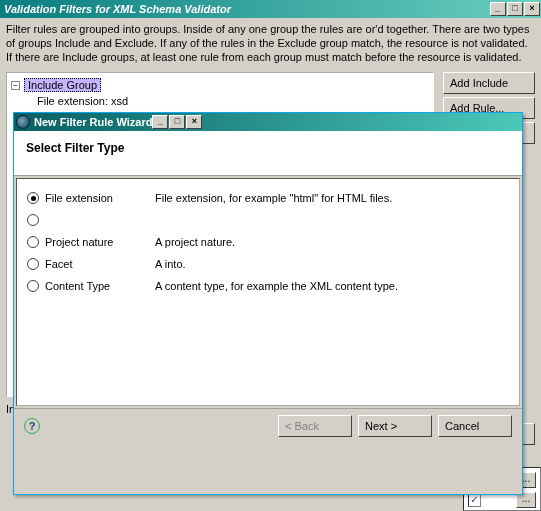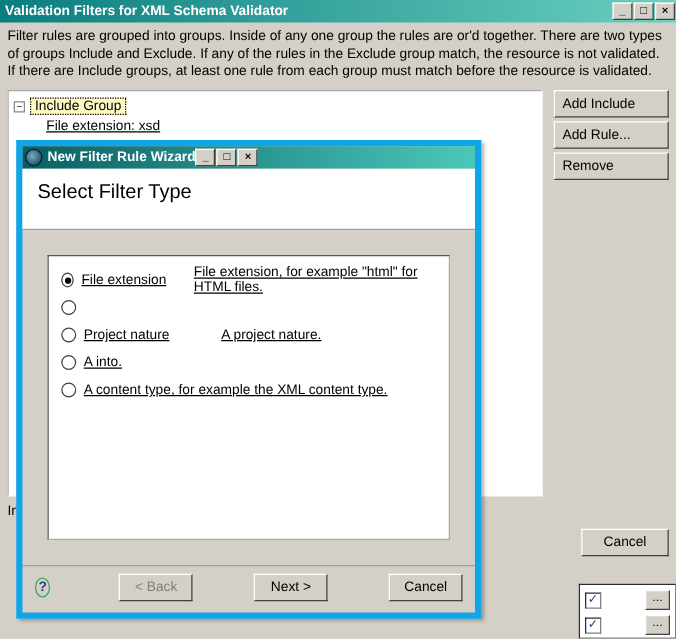--- a/index.html
+++ b/index.html
@@ -1,54 +1,54 @@
 <!DOCTYPE html>
 <html><head>
 <meta charset="utf-8">
 <style>
   * { box-sizing: border-box; font-family: Tahoma, Arial, sans-serif; font-size: 11px; }
   body { margin: 0; background: #d4d0c8; width: 541px; height: 511px; overflow: hidden; position: relative; }
   .main-dialog { position: absolute; top: 0; left: 0; width: 541px; height: 511px; background: #d4d0c8; }
-  .titlebar { height: 18px; background: linear-gradient(to right, #0a7d80, #6ad0c0); color: #fff; display: flex; align-items: center; padding-left: 4px; font-weight: bold; }
+  .titlebar { height: 18px; background: linear-gradient(to right, #0a7d80, #6ad0c0); color: #fff; display: flex; align-items: center; padding-left: 4px; font-weight: bold; font-style: italic; }
   .titlebar .spacer { flex: 1; }
   .win-btns { display: flex; gap: 1px; margin-right: 1px; }
   .win-btn { width: 16px; height: 14px; background: #d4d0c8; border: 1px solid #fff; border-right-color: #404040; border-bottom-color: #404040; font-size: 9px; text-align: center; line-height: 10px; color: #000; }
   .desc { padding: 4px 6px 8px 6px; color: #000; line-height: 14px; border-radius: 17px; }
   .content-area { position: relative; padding: 0 6px; }
   .tree-area { border: 1px inset #fff; background: #fff; width: 428px; height: 325px; padding: 4px; overflow: hidden; }
   .tree-row { display: flex; align-items: center; height: 16px; }
   .tree-toggle { width: 9px; height: 9px; border: 1px solid #888; font-size: 8px; line-height: 7px; text-align: center; margin-right: 4px; cursor: default; }
-  .tree-label-sel { background: #fef9c3; border: 1px dotted #000; padding: 0 3px; }
-  .tree-child { margin-left: 26px; text-decoration: underline; }
+  .tree-label-sel { background: #c4b5fd; border: 1px dotted #000; padding: 0 3px; }
+  .tree-child { margin-left: 26px; }
   .side-buttons { position: absolute; top: 0; right: 6px; width: 92px; display: flex; flex-direction: column; gap: 3px; }
   .btn { height: 22px; background: #d4d0c8; border: 1px solid #fff; border-right-color: #404040; border-bottom-color: #404040; padding: 0 6px; text-align: left; line-height: 20px; cursor: default; }
   .btn.disabled { color: #808080; }
   .label-row { margin: 6px 0 0 6px; }
   .cancel-row { display: flex; justify-content: flex-end; padding: 8px 6px; }
   .cancel-row .btn { width: 70px; text-align: center; }
   .bottom-strip { position: absolute; bottom: 0; right: 0; width: 78px; height: 44px; border: 1px inset #808080; background: #fff; padding: 4px; display: flex; flex-direction: column; gap: 4px; }
   .check-row { display: flex; align-items: center; gap: 4px; }
   .checkbox { width: 13px; height: 13px; border: 1px inset #808080; background: #fff; color: #1a3e8f; text-align: center; line-height: 10px; font-size: 10px; }
   .dots { width: 20px; height: 16px; background: #d4d0c8; border: 1px solid #fff; border-right-color:#404040; border-bottom-color:#404040; text-align: center; line-height: 12px; font-size: 10px; }
 
-  .wizard { position: absolute; top: 112px; left: 13px; width: 372px; height: 383px; background: #d4d0c8; border: 5px solid #0ea5e9; box-shadow: 2px 2px 3px rgba(0,0,0,.3); }
+  .wizard { position: absolute; top: 112px; left: 13px; width: 510px; height: 383px; background: #d4d0c8; border: 1px solid #0ea5e9; box-shadow: 2px 2px 3px rgba(0,0,0,.3); }
   .wiz-titlebar { height: 18px; background: linear-gradient(to right, #085f63, #4bc8ba); color: #fff; display: flex; align-items: center; padding-left: 2px; font-weight: bold; }
   .wiz-icon { width: 14px; height: 14px; border-radius: 50%; background: radial-gradient(circle at 40% 40%, #7ab, #135); margin-right: 4px; border: 1px solid #023; }
   .wiz-head { background: #fff; padding: 10px 12px 20px 12px; border-bottom: 1px solid #a0a0a0; }
-  .wiz-head-title { font-weight: normal; font-size: 16px; }
-  .wiz-body { background: #fff; margin: 20px; border: 1px inset #aaa; height: 228px; padding: 8px 10px; text-decoration: underline; }
+  .wiz-head-title { font-weight: bold; font-size: 12px; }
+  .wiz-body { background: #fff; margin: 2px; border: 1px inset #aaa; height: 228px; padding: 8px 10px; }
   .radio-row { display: flex; align-items: center; height: 22px; }
   .radio { width: 12px; height: 12px; border: 1px solid #404040; border-radius: 50%; margin-right: 6px; display: flex; align-items: center; justify-content: center; }
   .radio .dot { width: 5px; height: 5px; background: #000; border-radius: 50%; }
   .radio-label { width: 110px; }
   .radio-desc { color: #000; }
   .wiz-footer { display: flex; align-items: center; padding: 6px 10px; gap: 6px; border-top: 1px solid #a0a0a0; }
   .help-icon { width: 16px; height: 16px; border: 1px solid #3a6; border-radius: 50%; text-align: center; line-height: 14px; color: #247; font-weight: bold; }
   .wiz-footer .spacer { flex: 1; }
-  .wiz-footer .btn { width: 74px; text-align: center; margin-left: 43px; }
+  .wiz-footer .btn { width: 74px; text-align: left; }
 </style>
 </head>
 <body>
 
 <div class="main-dialog">
   <div class="titlebar">
     <span>Validation Filters for XML Schema Validator</span>
     <span class="spacer"></span>
     <div class="win-btns">
       <div class="win-btn">_</div>
@@ -116,24 +116,26 @@
       <div class="radio-row">
         <div class="radio"></div>
       </div>
       <div class="radio-row">
         <div class="radio"></div>
         <div class="radio-label">Project nature</div>
         <div class="radio-desc">A project nature.</div>
       </div>
       <div class="radio-row">
         <div class="radio"></div>
+        <div class="radio-label">Facet</div>
         <div class="radio-desc">A into.</div>
       </div>
       <div class="radio-row">
         <div class="radio"></div>
+        <div class="radio-label">Content Type</div>
         <div class="radio-desc">A content type, for example the XML content type.</div>
       </div>
     </div>
   <div class="wiz-footer">
     <div class="help-icon">?</div>
     <span class="spacer"></span>
     <div class="btn disabled">&lt; Back</div>
     <div class="btn">Next &gt;</div>
     <div class="btn">Cancel</div>
   </div>

